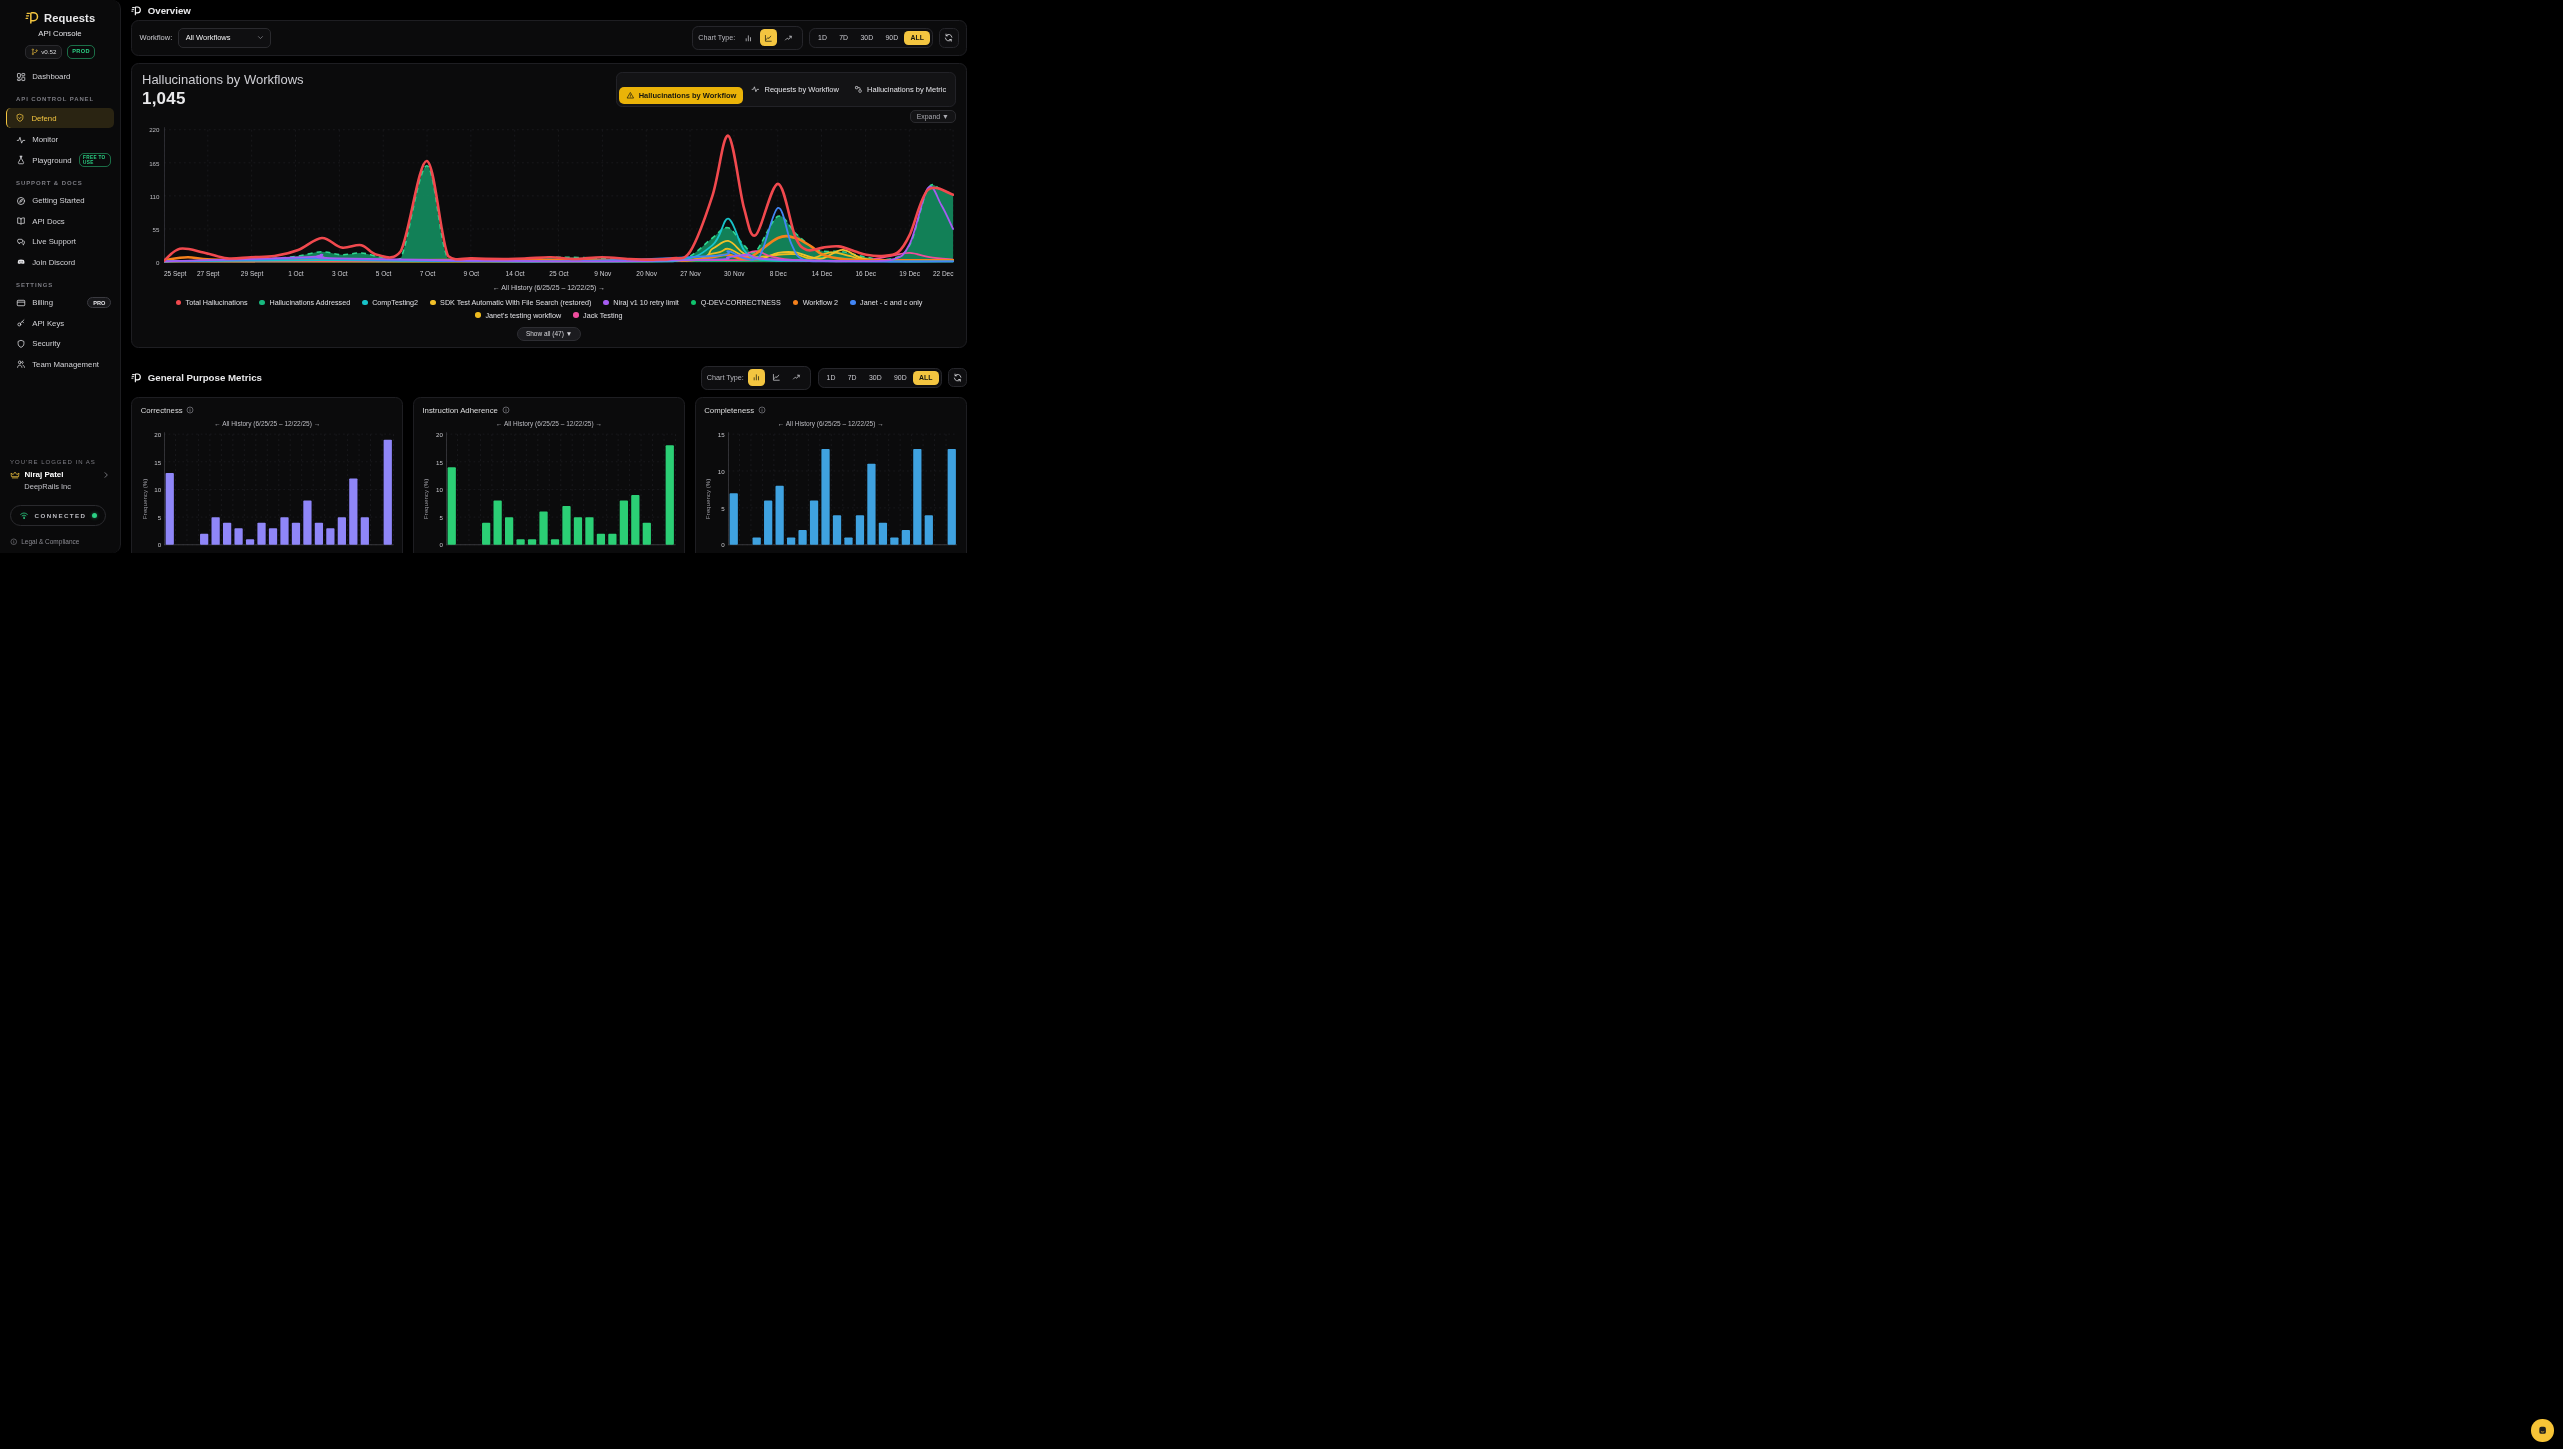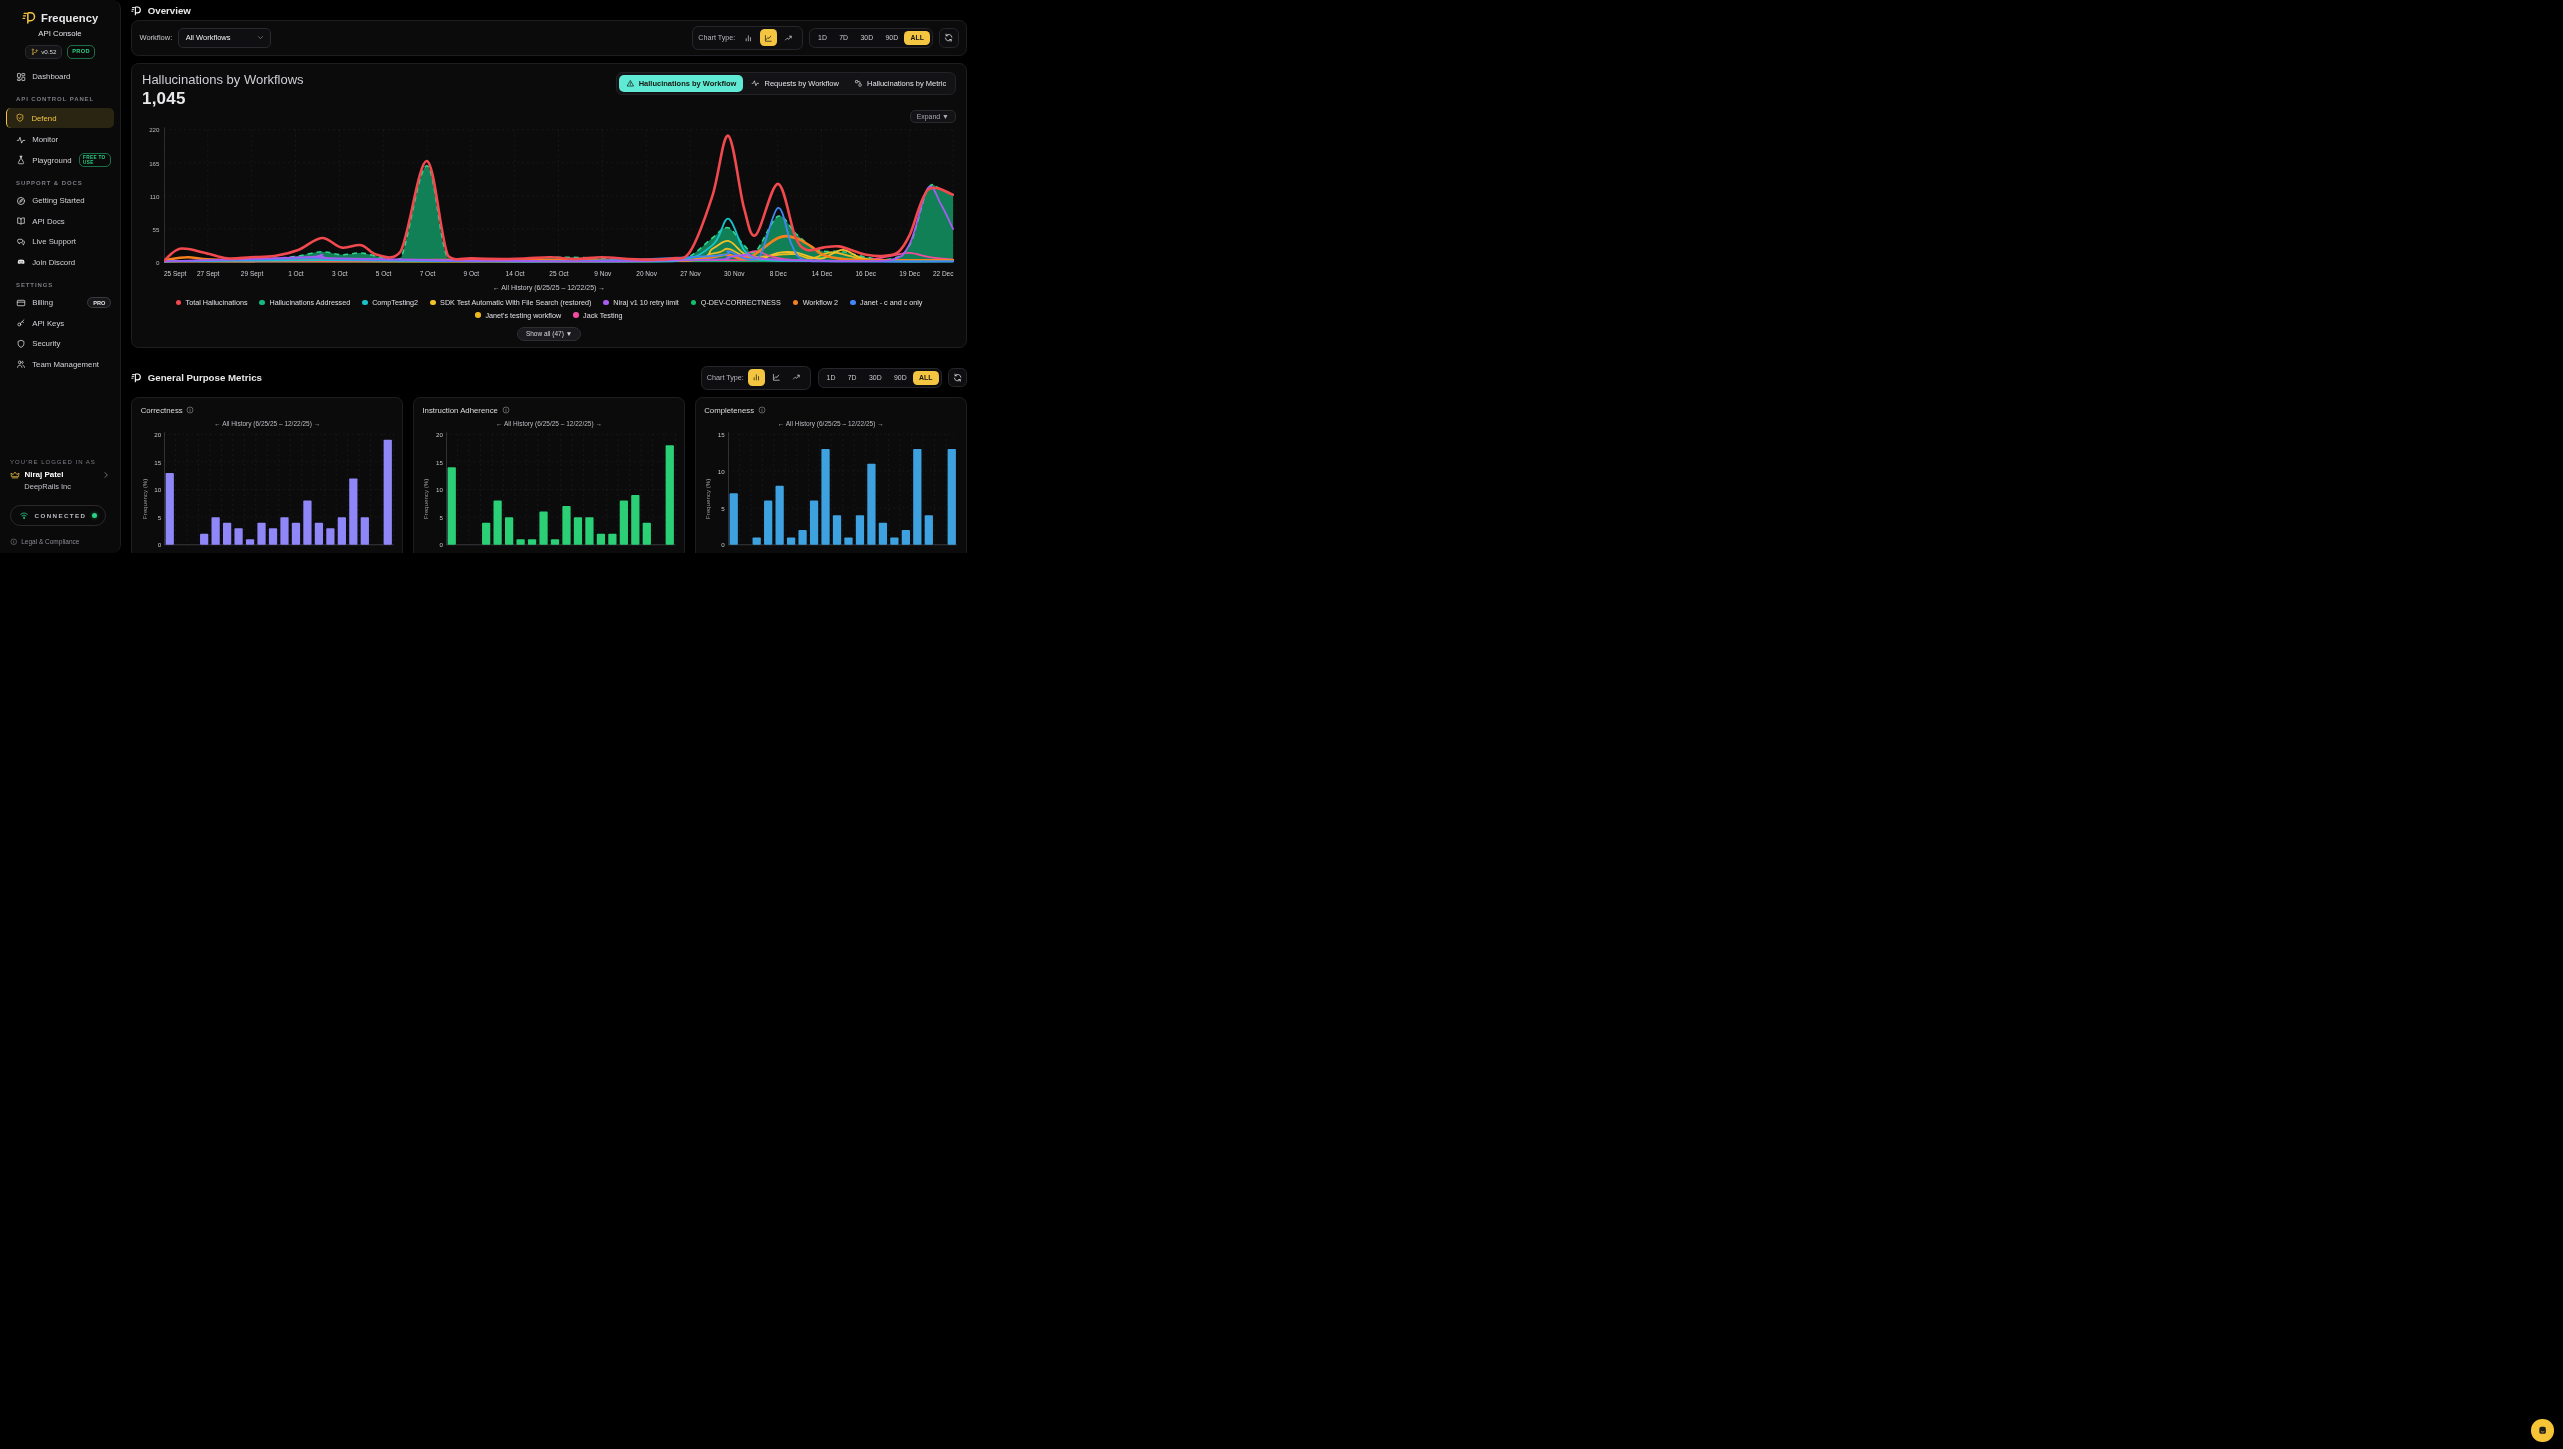--- a/index.html
+++ b/index.html
@@ -73,21 +73,21 @@
 
   
   .hallu-card { margin-top:7.5px; padding:8px 10px 6.2px; position:relative; }
   .hallu-head { display:flex; justify-content:space-between; align-items:flex-start; }
   .h-title { font-size:13px; color:#cfcfd4; }
   .h-total { font-size:17px; font-weight:700; margin-top:1.9px; letter-spacing:0.2px; }
   .tabs { display:flex; gap:1.2px; background:#131315; border:0.6px solid #222227; border-radius:6.2px; padding:1.9px; }
   .tab { display:flex; align-items:center; gap:4.4px; padding:3.7px 6.9px; font-size:7.5px; color:#e4e4e8;
     border-radius:5px; cursor:pointer; white-space:nowrap; }
   .tab .ic { width:8.7px; height:8.7px; }
-  .tab.active { background:#5eead4; color:#18180f; font-weight:600; }
+  .tab.active { background:#eab308; color:#18180f; font-weight:600;margin-top:12px; }
   .expand-row { display:flex; justify-content:flex-end; margin:1.2px 0 2.5px; }
   .expand-btn { border:0.6px solid #2a2a2e; background:#131315; border-radius:5px; padding:1.9px 6.2px;
     font-size:6.9px; color:#aaaab0; cursor:pointer; }
   .chart-zone { position:relative; margin-left:22.4px; margin-right:2.5px; }
   #main-ylabels span { position:absolute; left:-22.4px; width:17.5px; text-align:right; font-size:6.2px;
     color:#bababf; transform:translateY(-50%); }
   #main-svg { width:100%; height:141px; }
   #main-svg .grid { stroke:#222226; stroke-width:1; stroke-dasharray:3 5; }
   #main-svg .axis { stroke:#3e3e44; stroke-width:1.2; }
   #main-xlabels { position:relative; height:9.3px; margin-top:3.1px; }
@@ -133,21 +133,21 @@
   <aside class="sidebar">
     <div class="brand-row">
       <span class="ic" style="width:15px;height:15px;color:#f3c540">
         <svg viewBox="0 0 36 36">
             <g fill="none" stroke="currentColor" stroke-linecap="round">
               <path stroke-width="3.6" d="M14 31V8.5a2 2 0 0 1 2-2h4.5a9.5 9.5 0 0 1 0 19H15"></path>
               <path stroke-width="3" d="M5 8h6M3.5 14h5M2.5 20h4"></path>
             </g>
           </svg>
       </span>
-      <span class="brand-name">Frequency</span>
+      <span class="brand-name">Requests</span>
     </div>
     <div class="brand-sub">API Console</div>
     <div class="badge-row">
       <span class="ver-badge">
         <span class="ic" style="width:7.5px;height:7.5px;color:#f3c540">
           <svg viewBox="0 0 24 24" fill="none" stroke="currentColor" stroke-width="2">
               <circle cx="6" cy="5" r="2.2"></circle>
               <circle cx="6" cy="19" r="2.2"></circle>
               <circle cx="18" cy="8" r="2.2"></circle>
               <path d="M6 7.2v9.6M18 10.2c0 3-2.5 4.3-5.5 4.3H9"></path>

